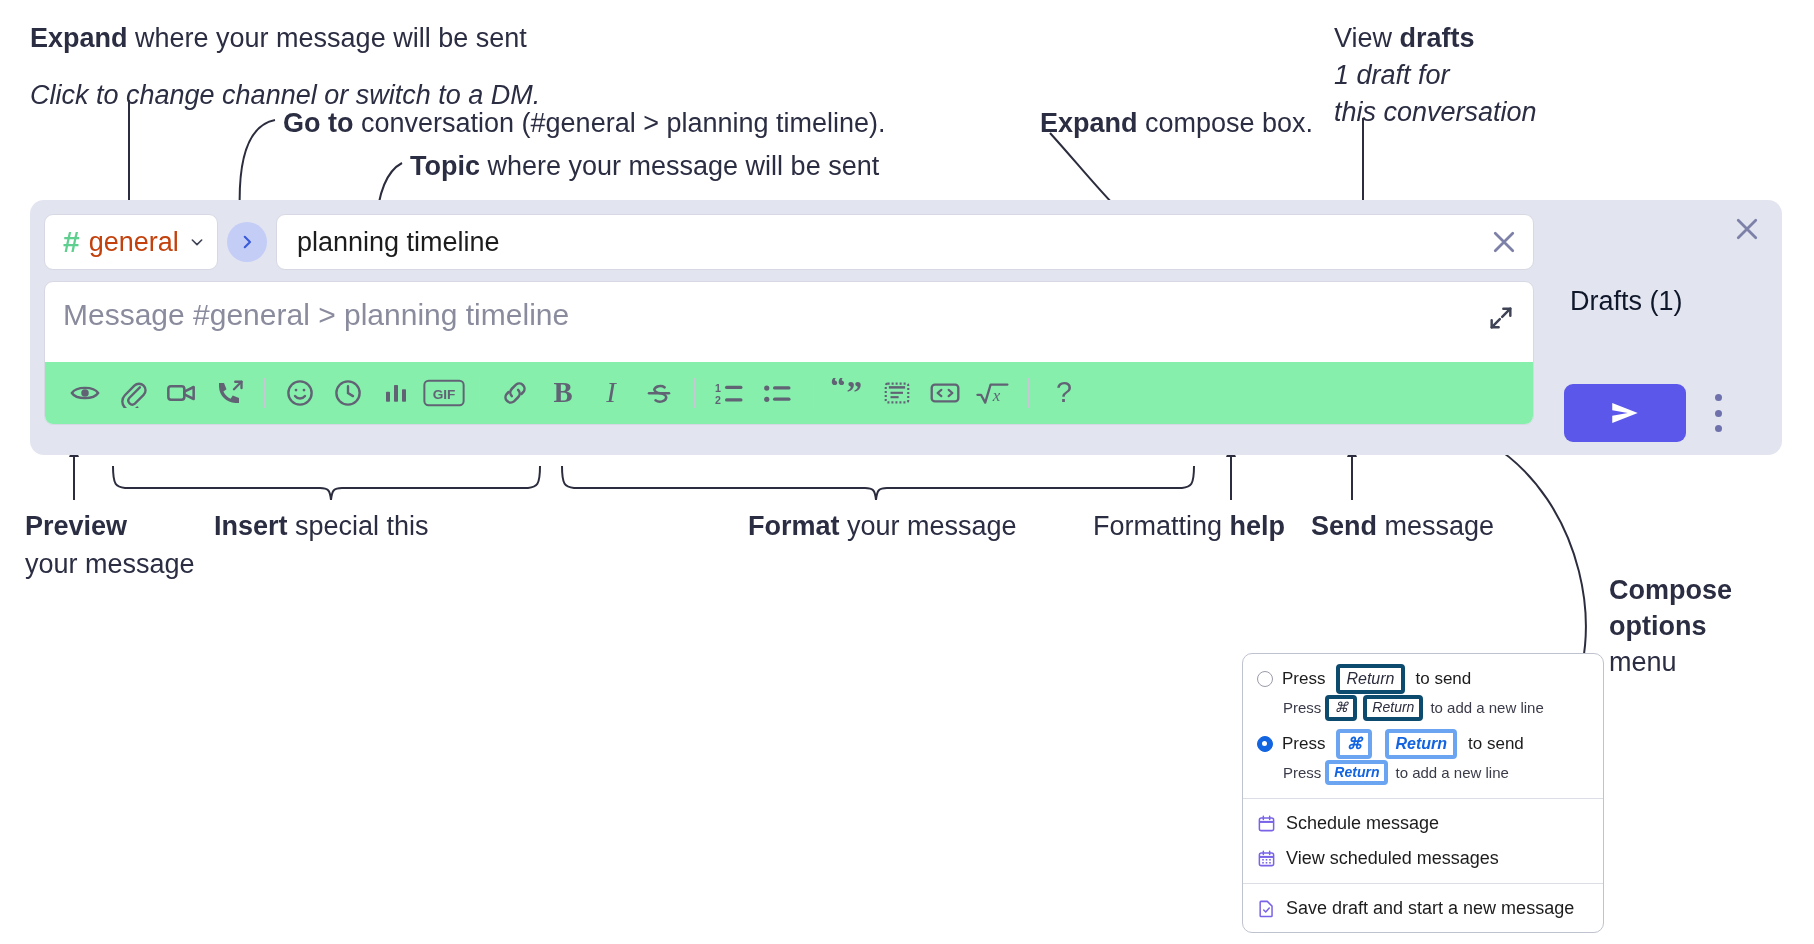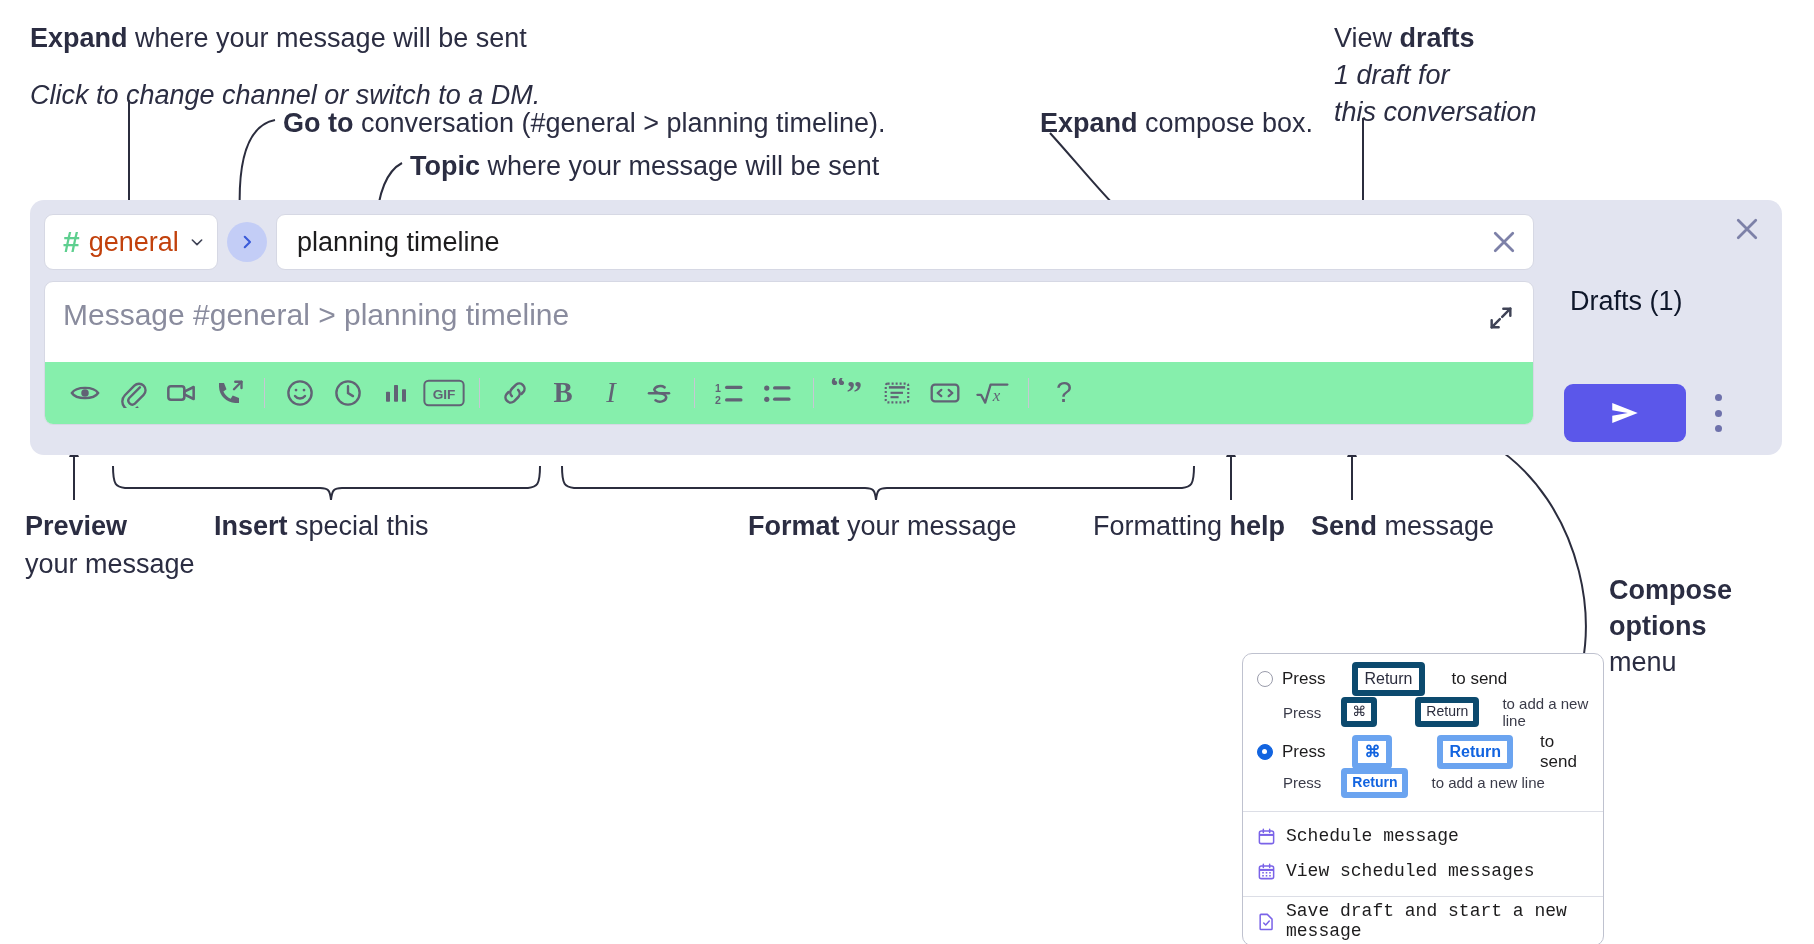--- a/index.html
+++ b/index.html
@@ -258,28 +258,29 @@
     position: absolute;
     left: 4px; top: 4px;
     width: 5px; height: 5px;
     border-radius: 50%;
     background: #ffffff;
   }
   .kbd {
     display: inline-flex;
     align-items: center;
     justify-content: center;
-    border: 6px solid #0c4a6e;
+    border: 4px solid #0c4a6e;
     border-radius: 4px;
     padding: 1px 6px;
     font-size: 16px;
     line-height: 1.25;
     color: #2b2d3e;
     background: #fff;
-    margin: 0 18px;
+    margin: 0 2px;
+    font-style: italic;
   }
   .kbd.blue {
     border-color: #6ba4f0;
     color: #1264e0;
     font-weight: bold;
   }
   .sub-row {
     display: flex;
     align-items: center;
     gap: 2px;
@@ -294,21 +295,20 @@
     margin: 7px 0 7px 0;
   }
   .menu-item {
     display: flex;
     align-items: center;
     gap: 10px;
     padding: 4px 14px;
     height: 27px;
     font-size: 18px;
     color: #1d1c1d;
-    font-family: Liberation Mono, monospace;
   }
   .menu-icon {
     width: 19px; height: 19px;
     color: #7a63e8;
     flex: none;
     display: flex; align-items: center; justify-content: center;
   }
 </style>
 </head>
 <body>

